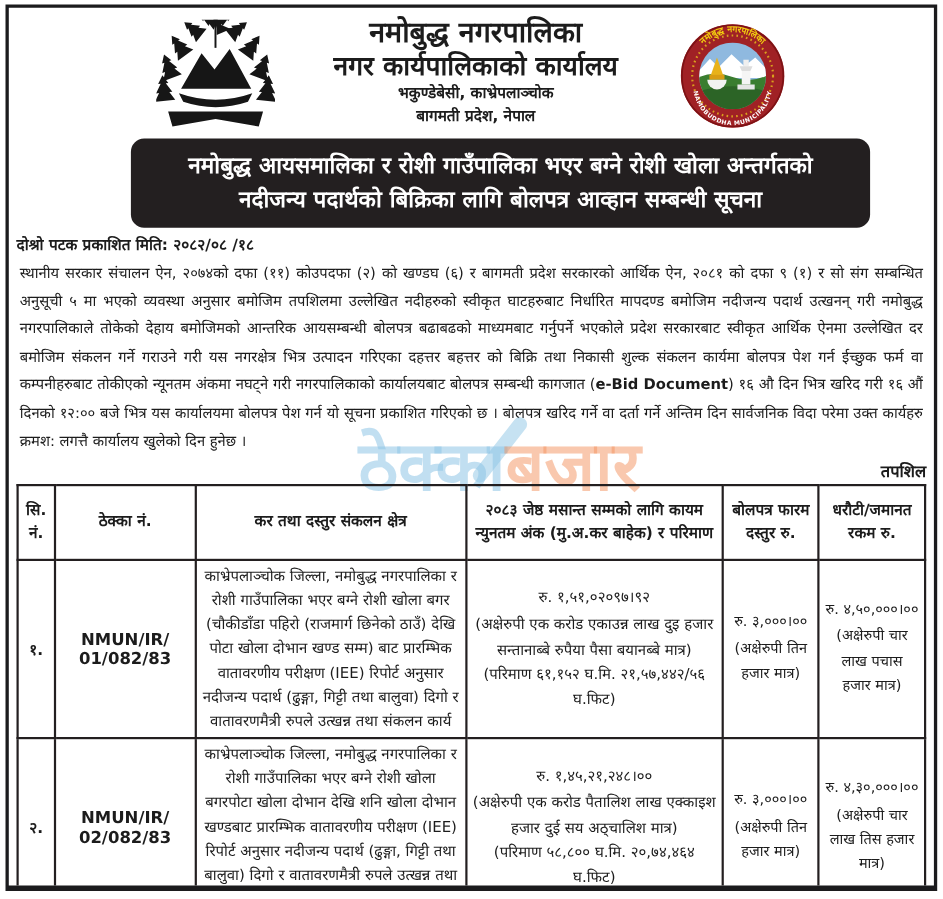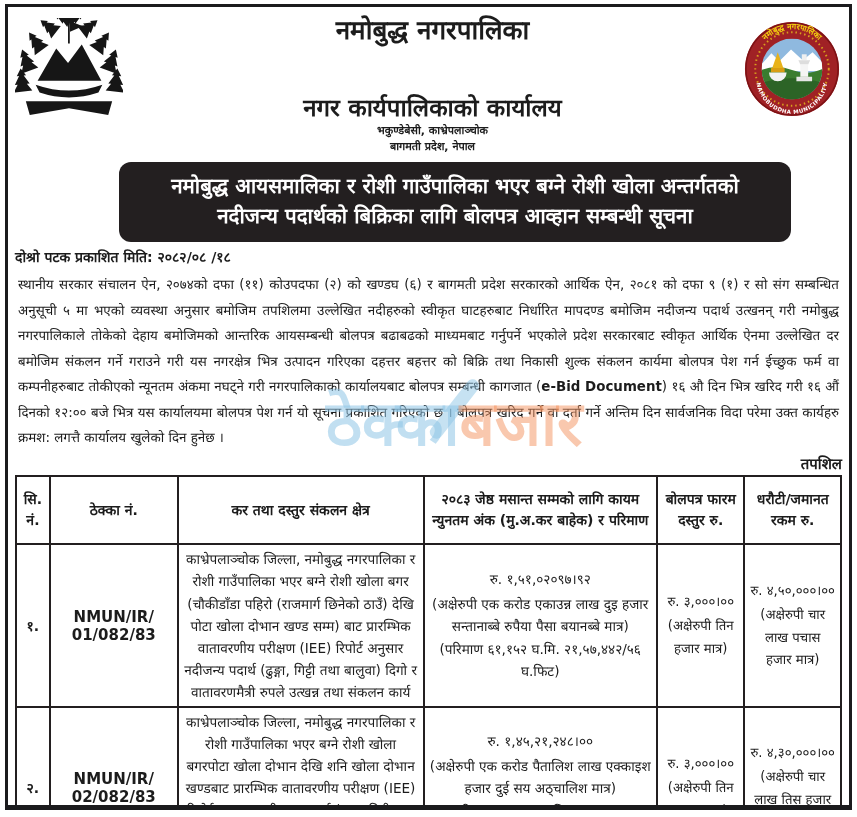--- a/index.html
+++ b/index.html
@@ -9,25 +9,25 @@
     margin:4px 5px 0 5px;
     height:806px;
     box-sizing:border-box;
     border:3px solid #1b1b1d;
     border-bottom-width:5px;
     padding:5px 7px 0 7px;
     overflow:hidden;
     background:#ffffff;
   }
   
-  .header{display:flex;justify-content:space-between;align-items:flex-start;gap:18px;margin-top:2px;}
+  .header{display:flex;justify-content:center;align-items:flex-start;gap:18px;margin-top:2px;}
   .header-center{text-align:center;min-width:330px;padding-top:2px;}
   .muni-name{font-size:26px;font-weight:bold;line-height:1.15;}
-  .office-name{font-size:24px;font-weight:bold;line-height:1.2;margin-top:48px;}
-  .addr{font-size:11px;font-weight:bold;line-height:1.5;}
+  .office-name{font-size:24px;font-weight:bold;line-height:1.2;}
+  .addr{font-size:14px;font-weight:bold;line-height:1.5;}
   .logo-left{flex:0 0 auto;margin-top:4px;}
   .logo-right{flex:0 0 auto;margin-top:6px;}
   
   .banner{
     width:648px;margin:6px 0 0 104px;
     background:#231f20;color:#ffffff;
     border-radius:12px;
     padding:9px 12px 10px 12px;
     text-align:center;font-weight:bold;font-size:20.5px;line-height:1.5;
   }

